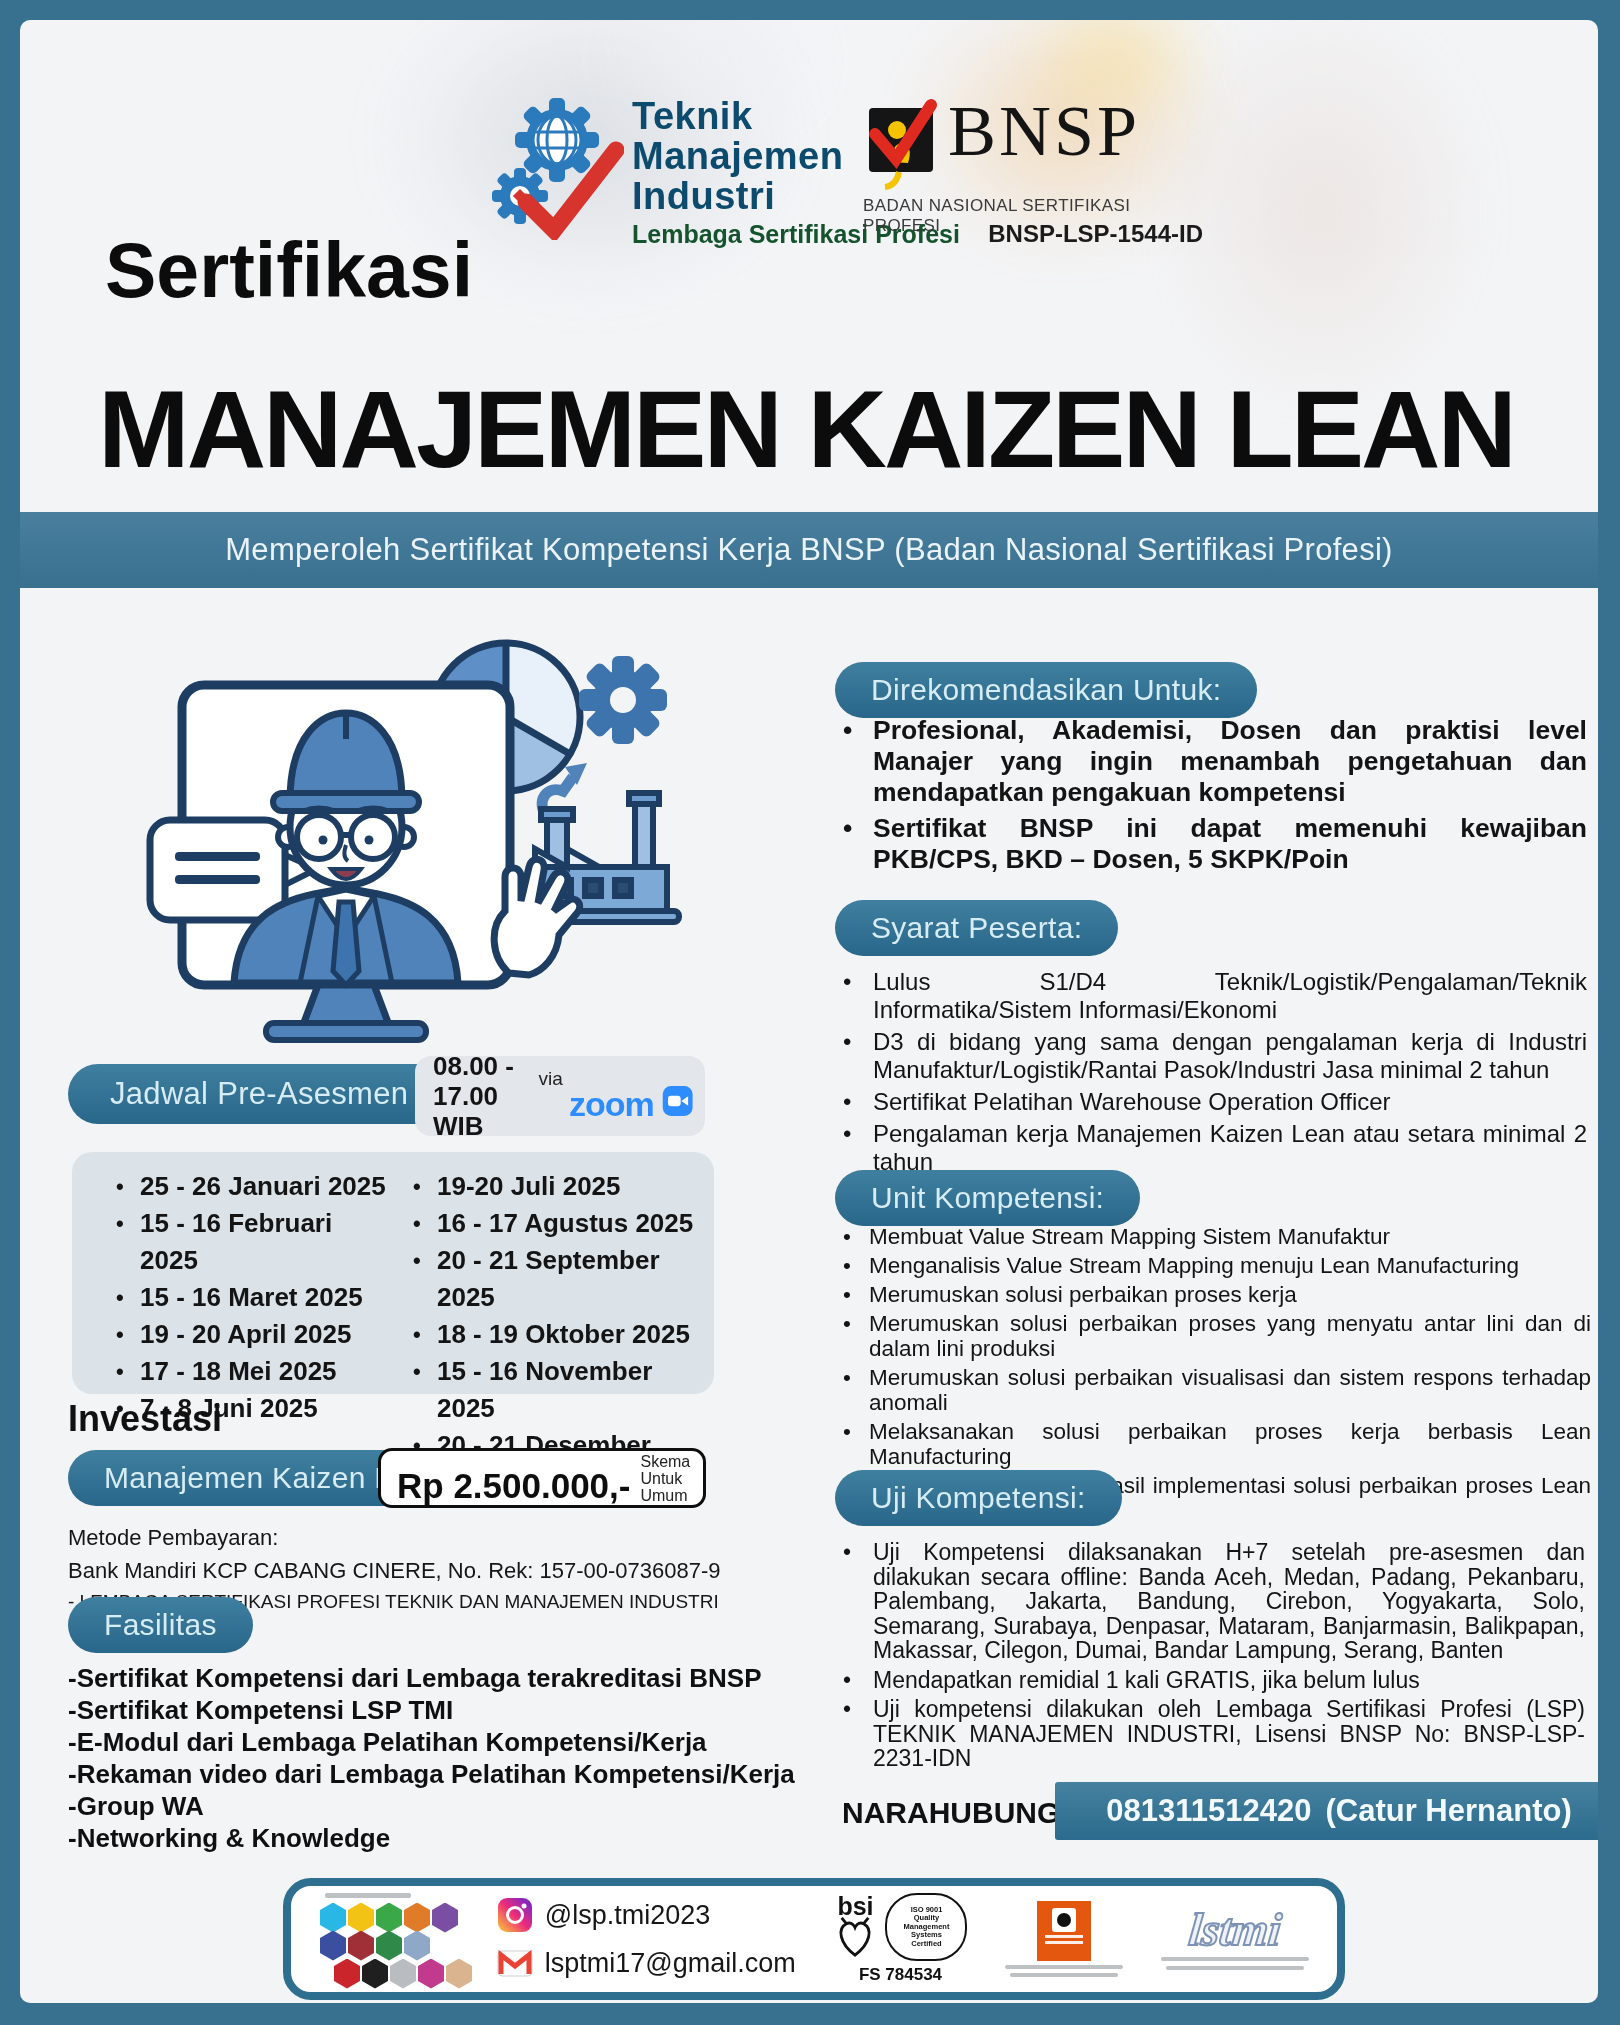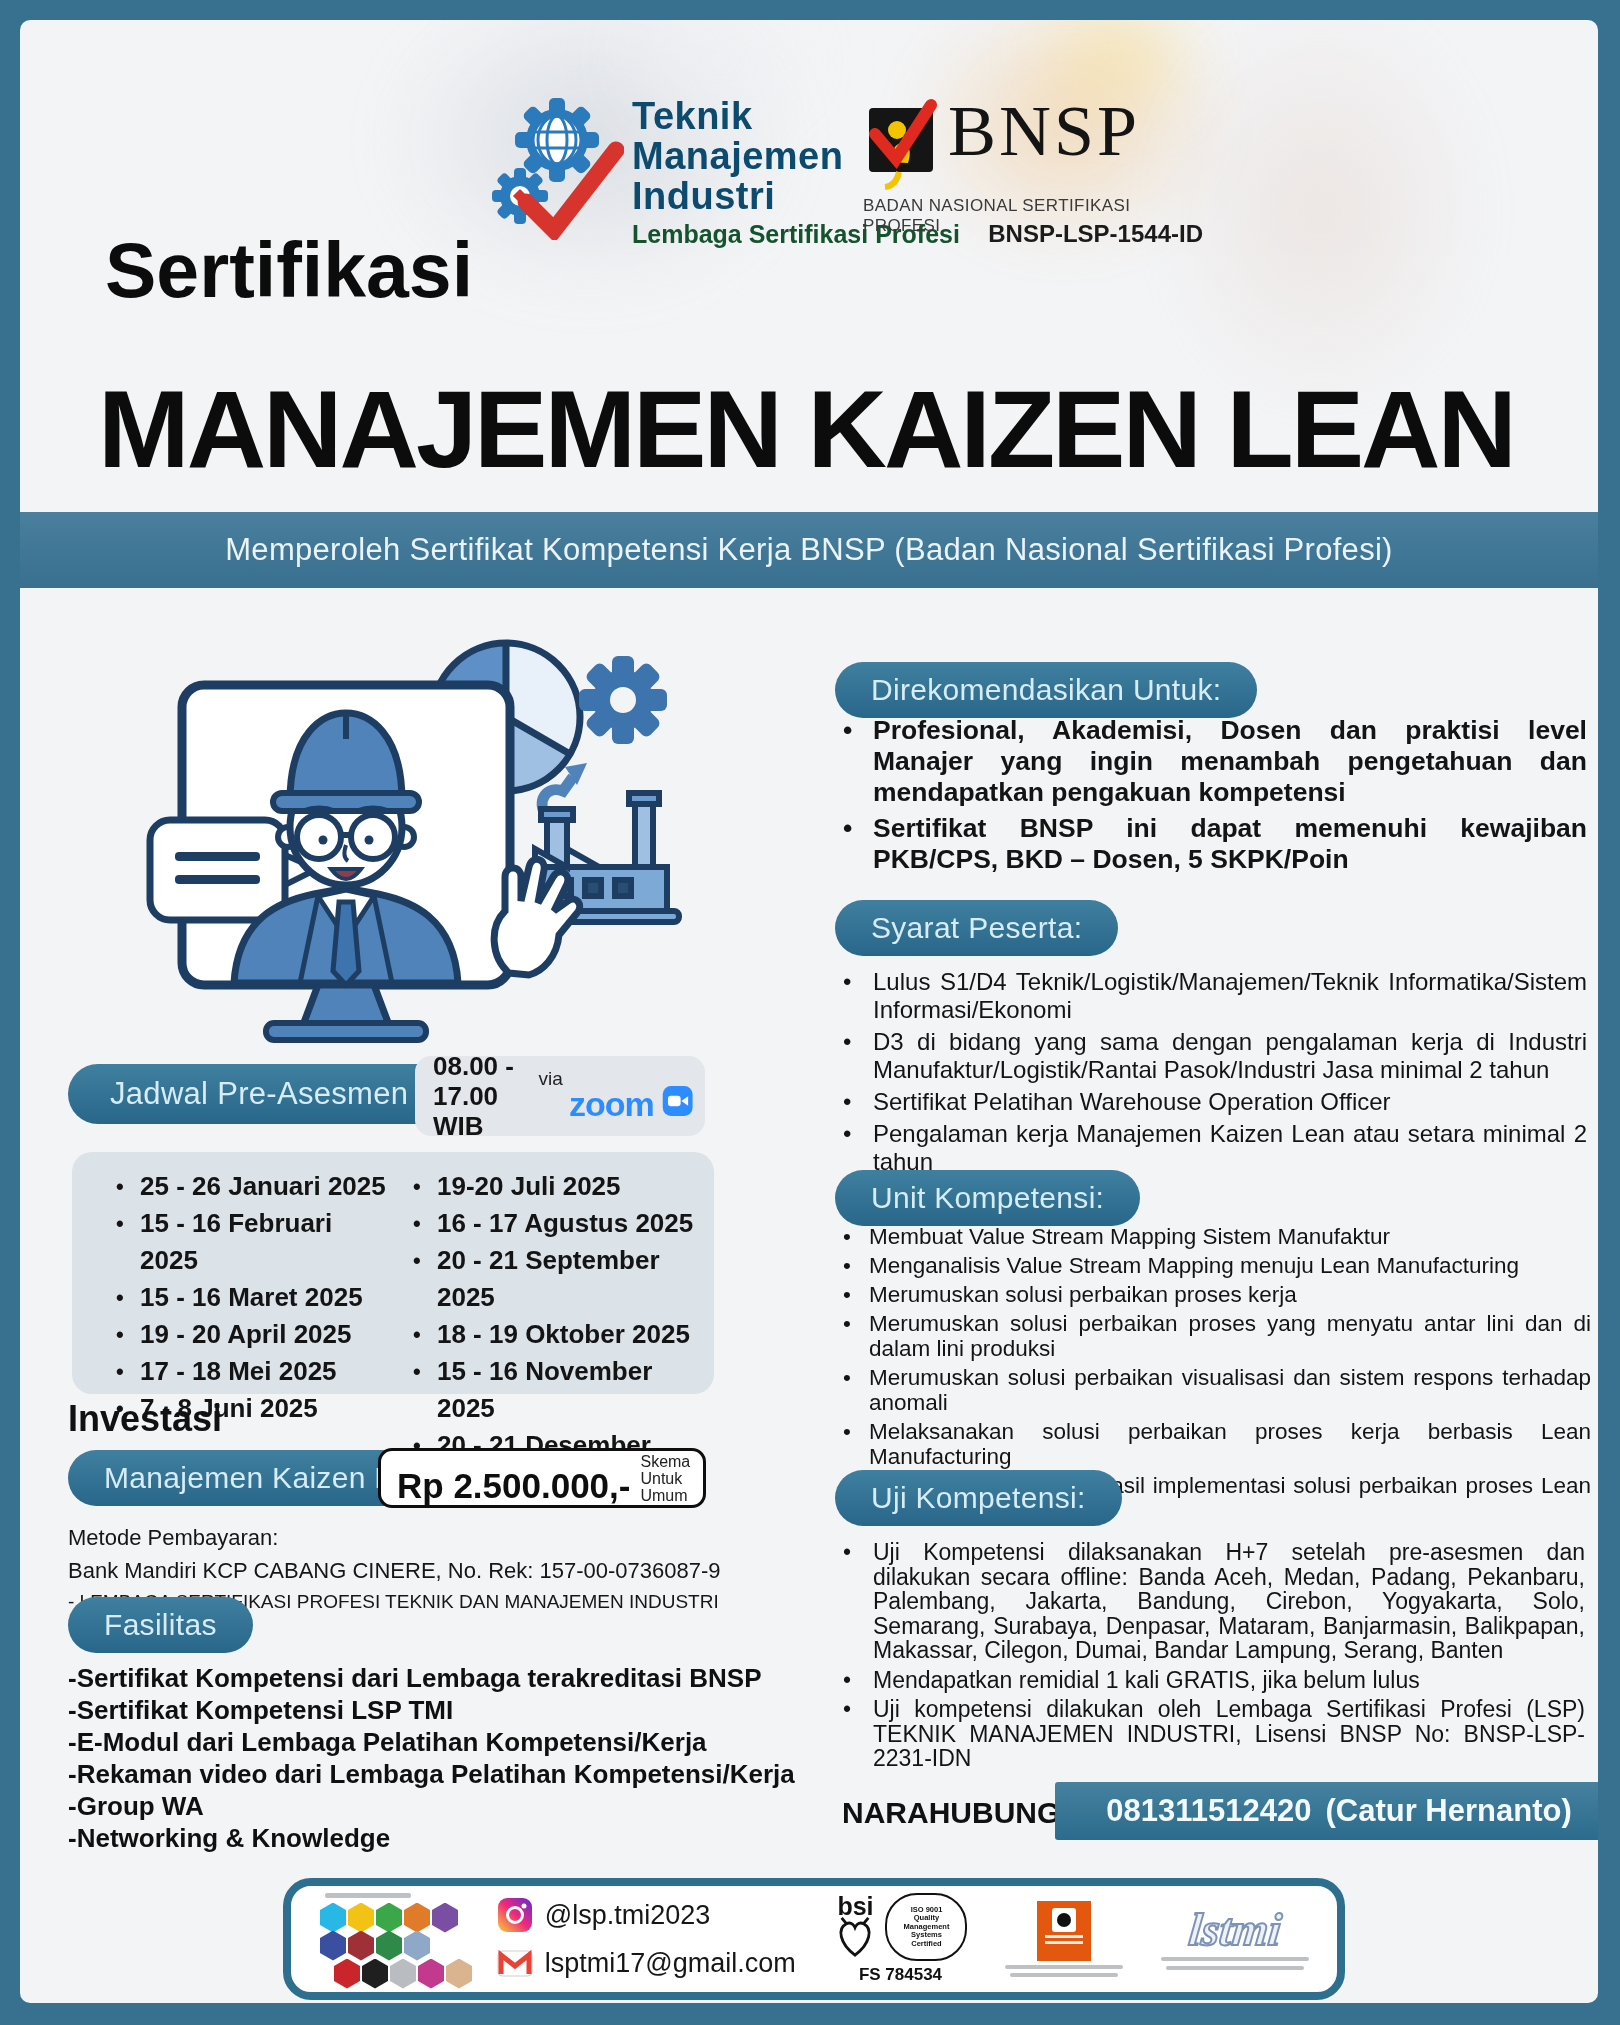--- a/index.html
+++ b/index.html
@@ -234,21 +234,21 @@
     </svg>
 
     <span class="pill abs" style="left:815px;top:622px;margin-top:20px;">Direkomendasikan Untuk:</span>
     <ul class="blist rec-list abs">
         <li>Profesional, Akademisi, Dosen dan praktisi level Manajer yang ingin menambah pengetahuan dan mendapatkan pengakuan kompetensi</li>
         <li>Sertifikat BNSP ini dapat memenuhi kewajiban PKB/CPS, BKD – Dosen, 5 SKPK/Poin</li>
       </ul>
 
     <span class="pill abs" style="left:815px;top:880px;">Syarat Peserta:</span>
     <ul class="blist sya-list abs">
-        <li>Lulus S1/D4 Teknik/Logistik/Manajemen/Teknik Informatika/Sistem Informasi/Ekonomi</li>
+        <li>Lulus S1/D4 Teknik/Logistik/Pengalaman/Teknik Informatika/Sistem Informasi/Ekonomi</li>
         <li>D3 di bidang yang sama dengan pengalaman kerja di Industri Manufaktur/Logistik/Rantai Pasok/Industri Jasa minimal 2 tahun</li>
         <li>Sertifikat Pelatihan Warehouse Operation Officer</li>
         <li>Pengalaman kerja Manajemen Kaizen Lean atau setara minimal 2 tahun</li>
       </ul>
 
     <span class="pill abs" style="left:815px;top:1150px;">Unit Kompetensi:</span>
     <ul class="blist uni-list abs">
         <li>Membuat Value Stream Mapping Sistem Manufaktur</li>
         <li>Menganalisis Value Stream Mapping menuju Lean Manufacturing</li>
         <li>Merumuskan solusi perbaikan proses kerja</li>

